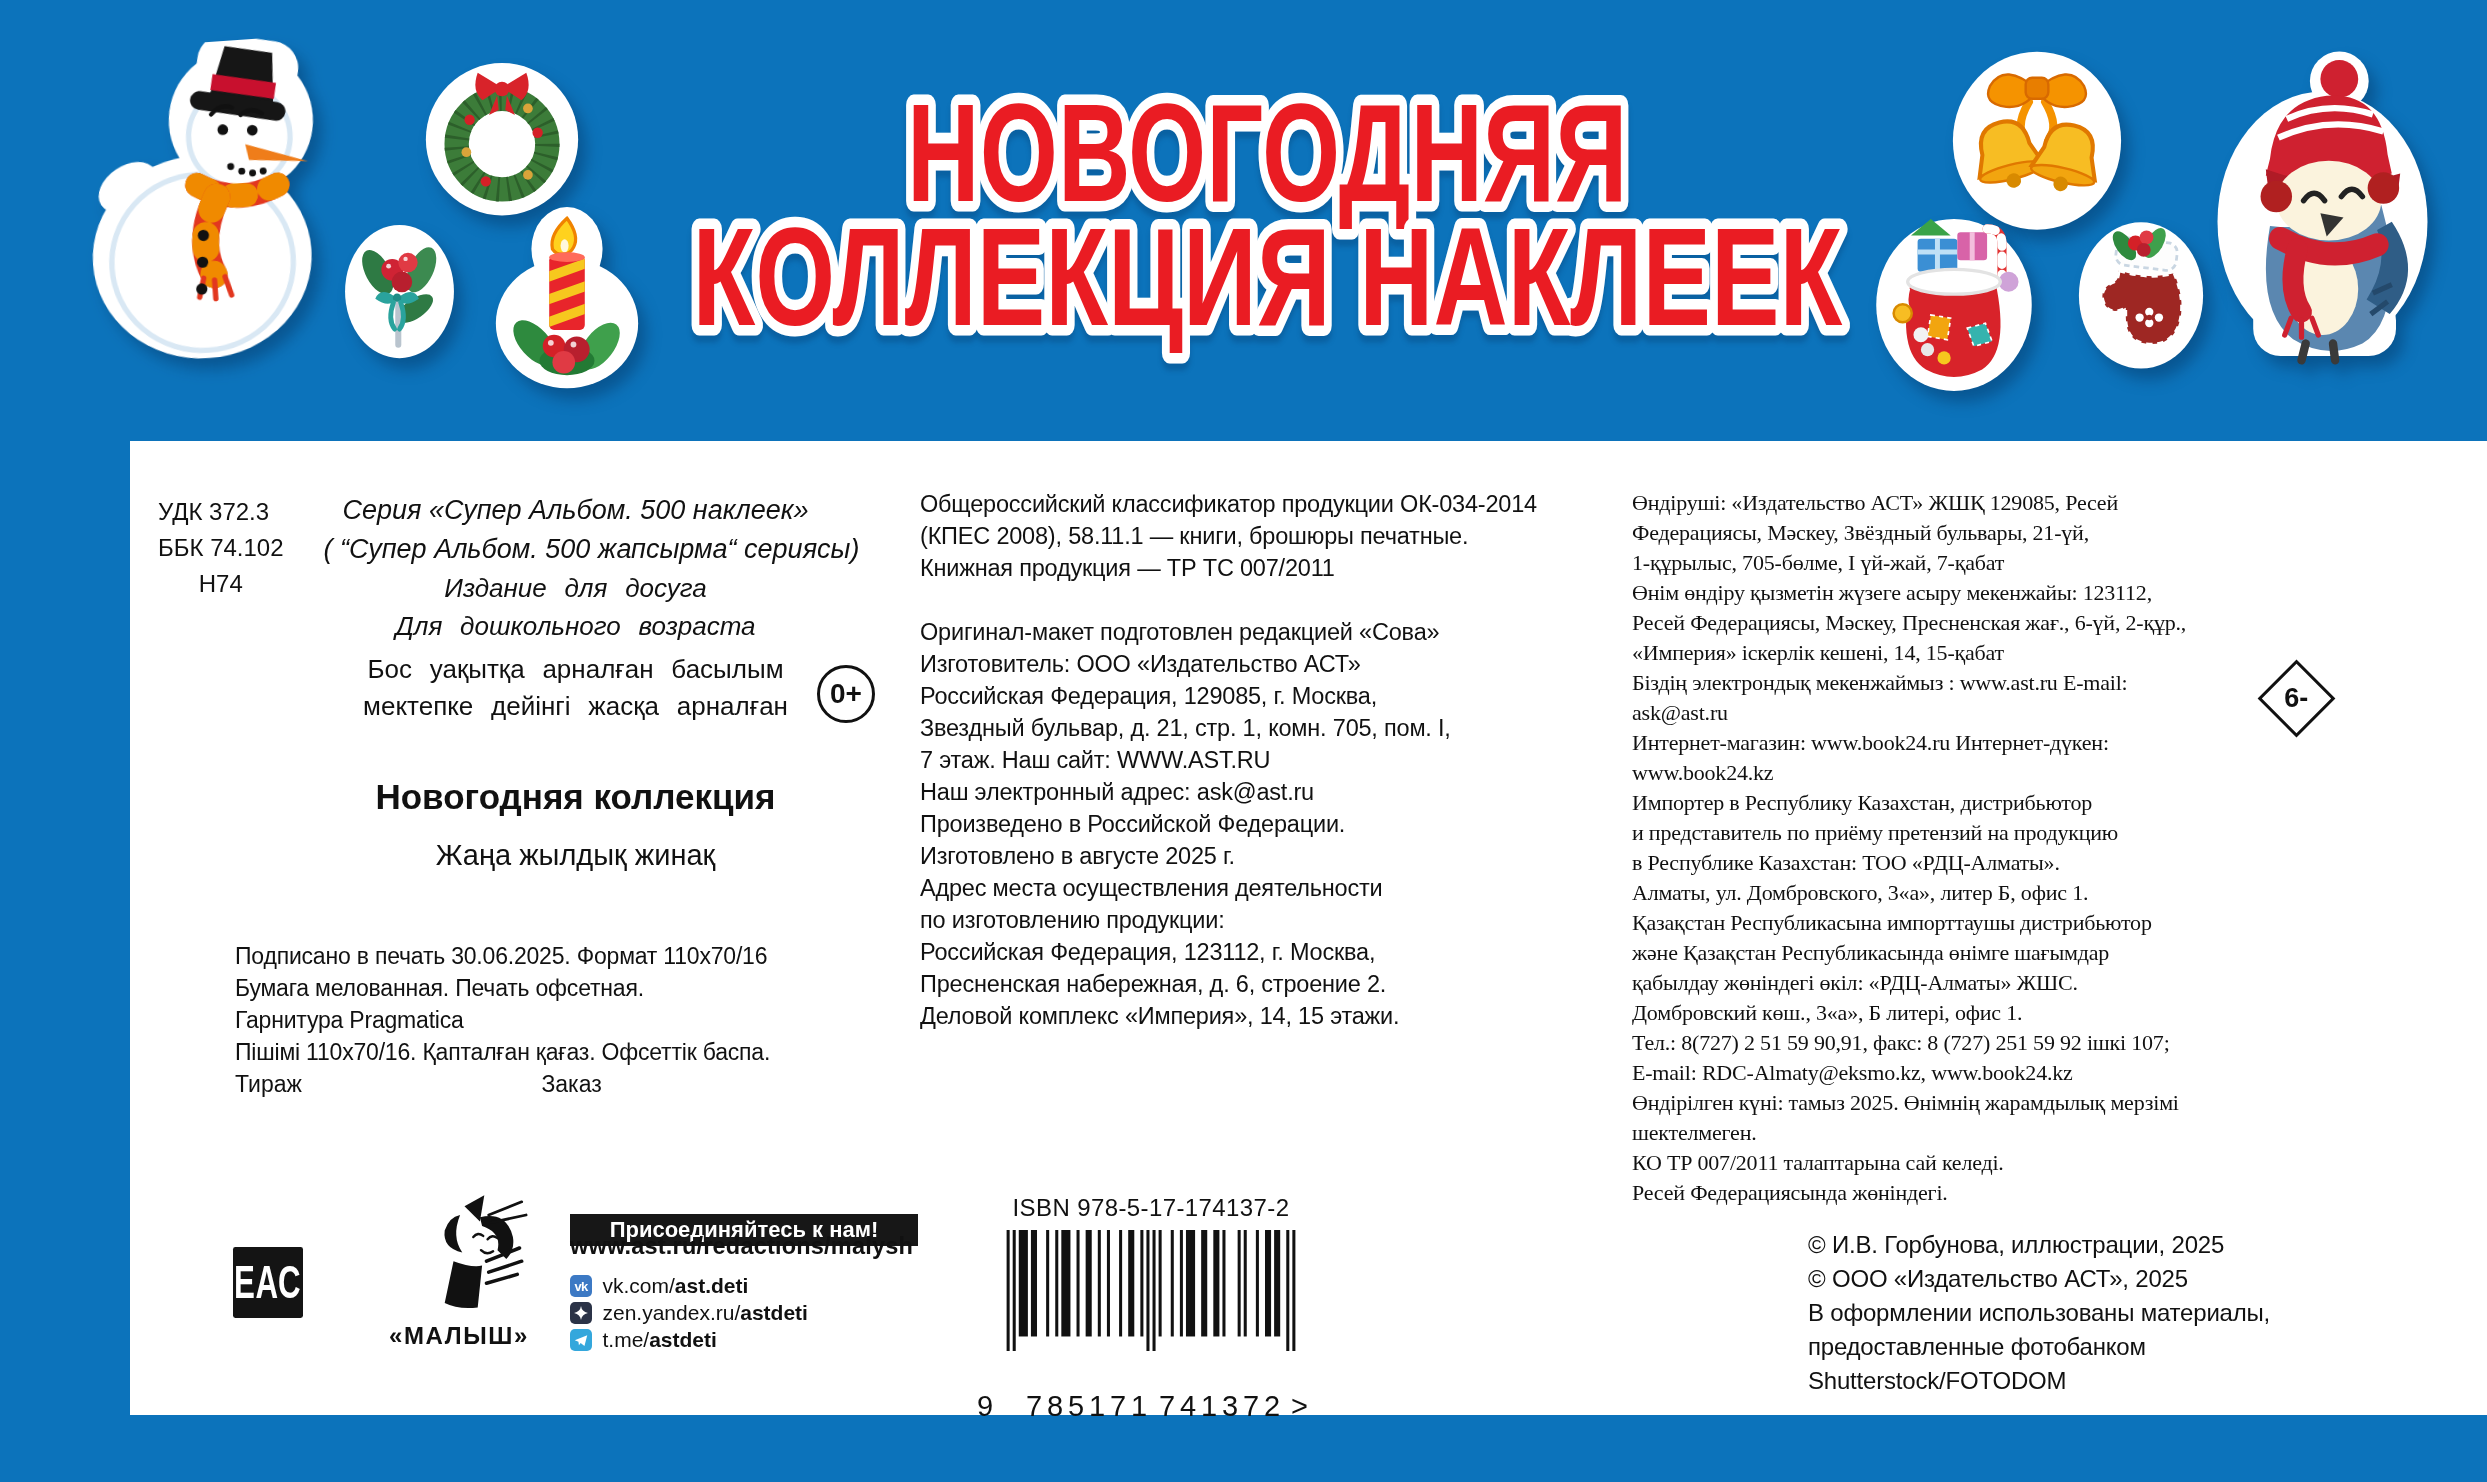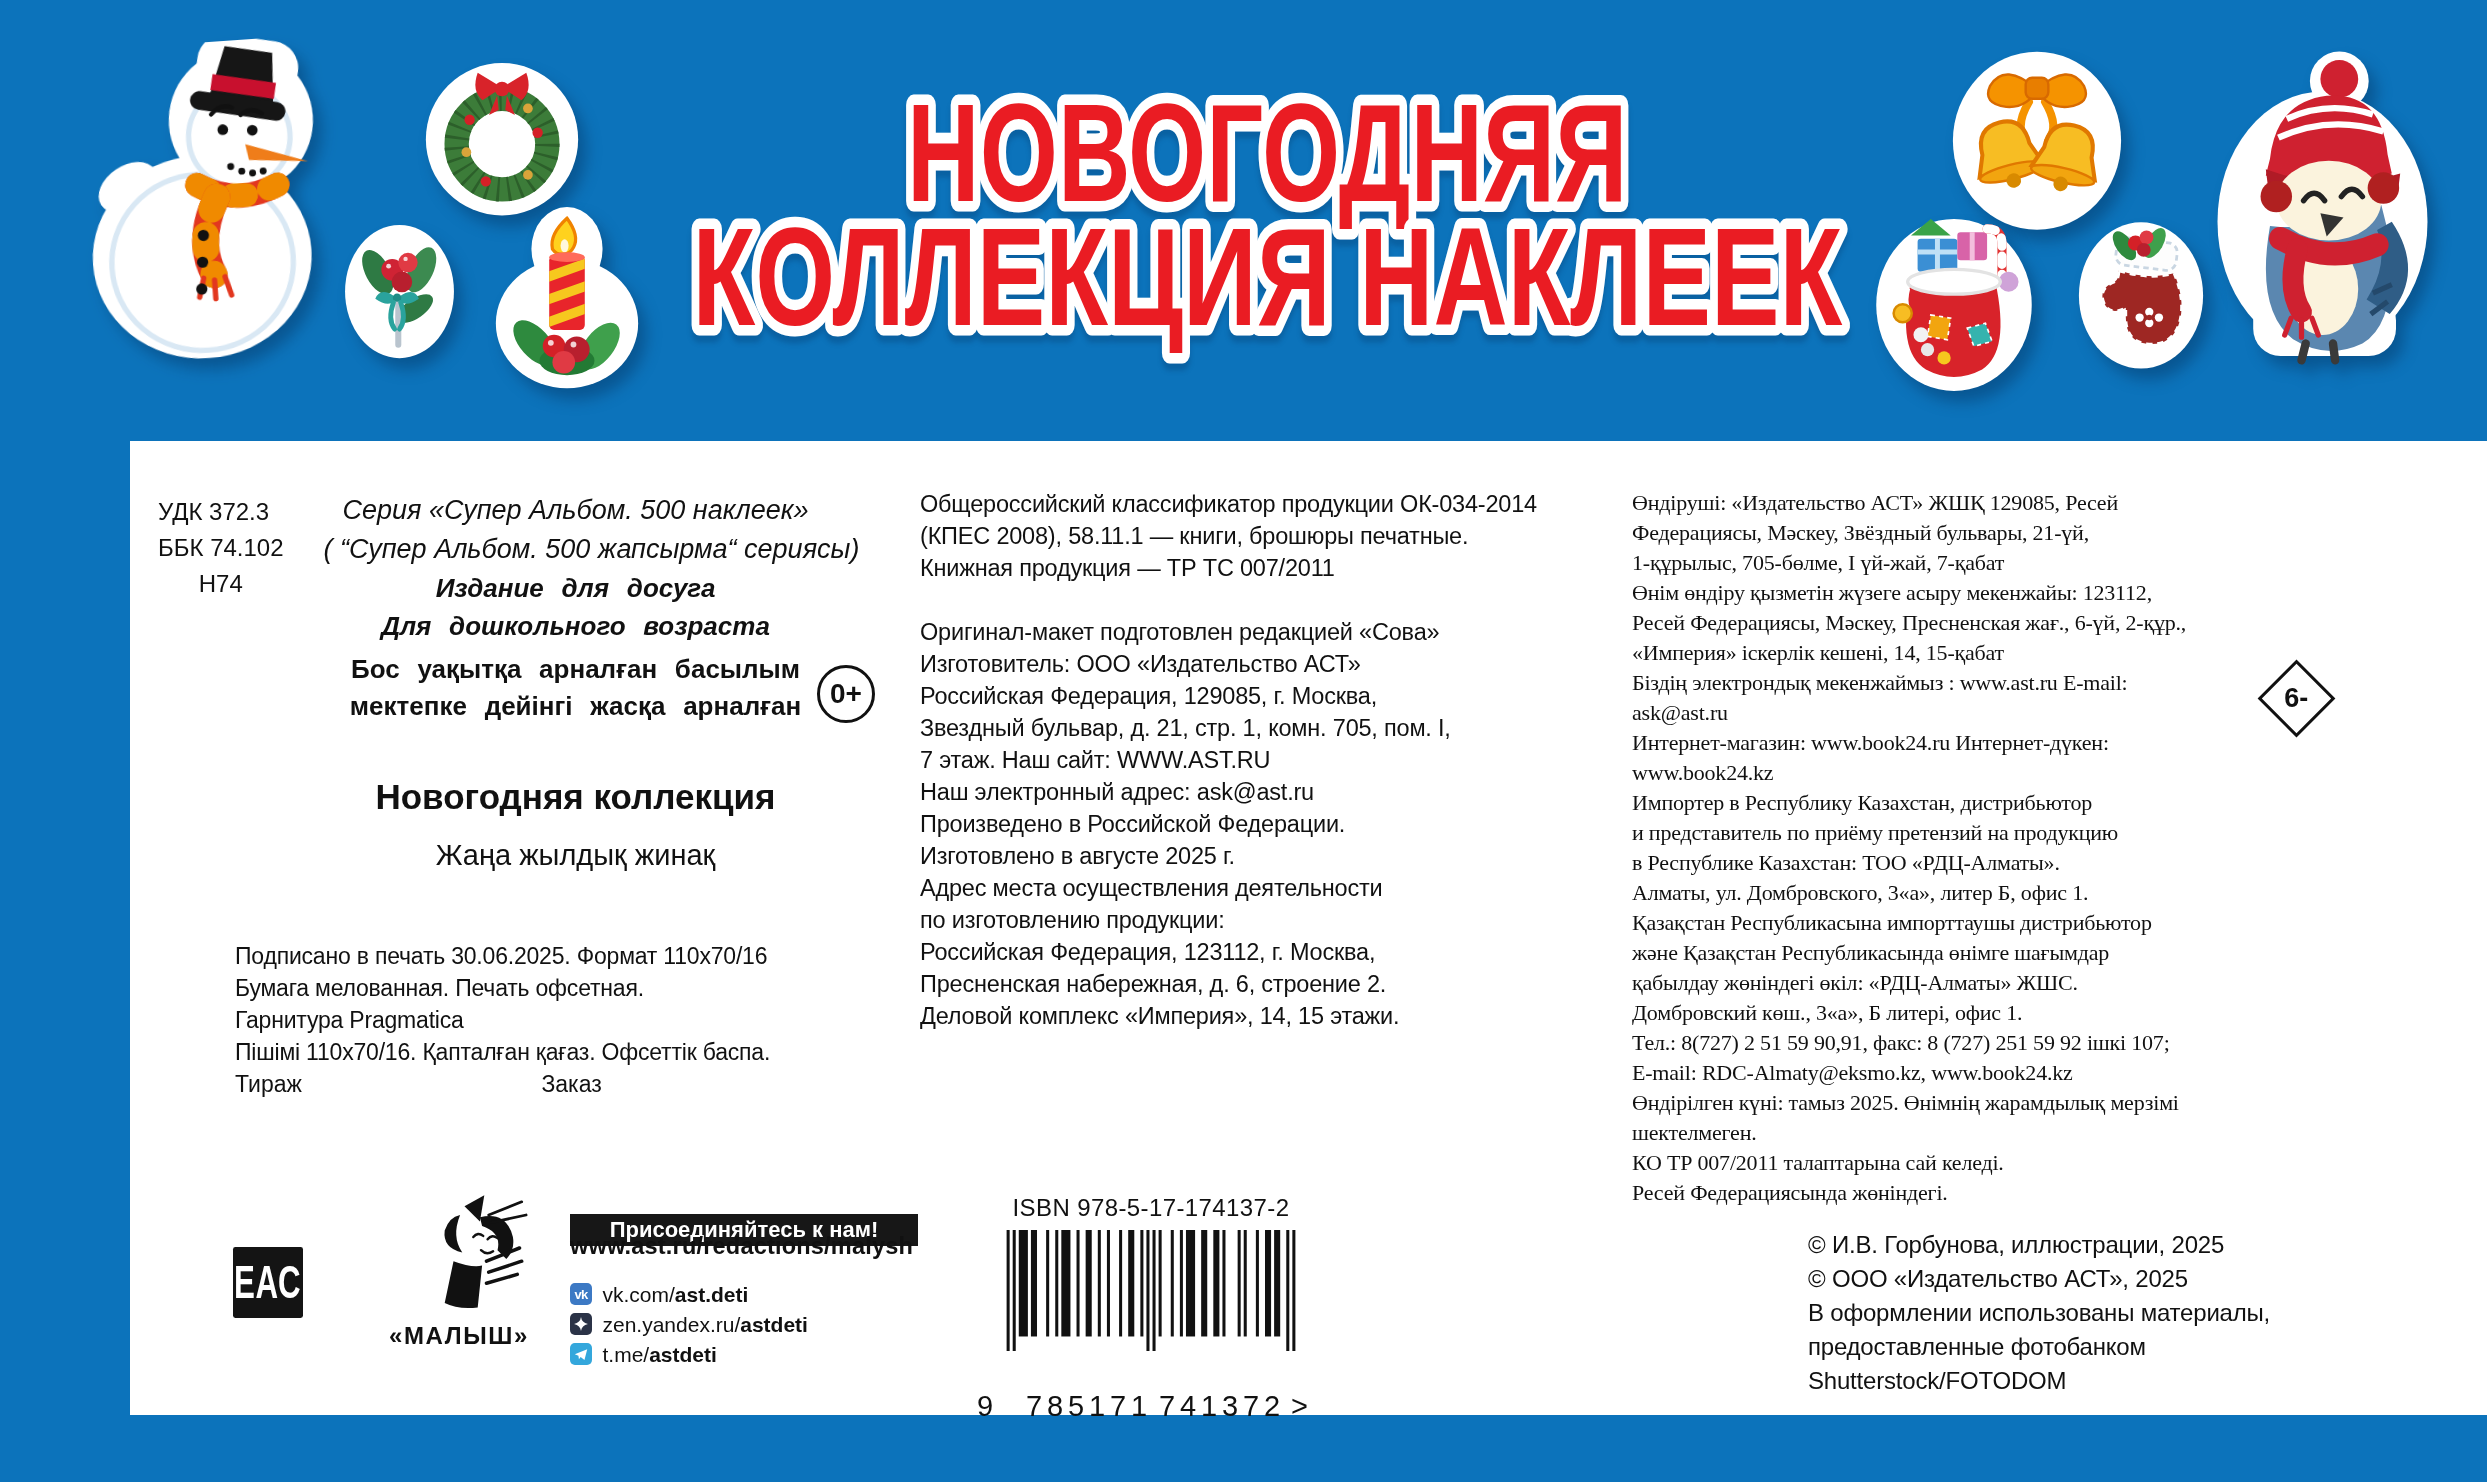--- a/index.html
+++ b/index.html
@@ -16,42 +16,42 @@
   .panel{position:absolute;left:130px;top:441px;width:2450px;height:974px;background:#fff;}
   .imp-line{white-space:nowrap;letter-spacing:-0.2px;}
   .col2{left:790px;top:47px;width:684px;font-size:23.5px;line-height:32px;}
   .col3{left:1502px;top:47px;width:709px;font-size:22px;line-height:30px;font-family:Liberation Serif, serif;}
   
   .udk-block{left:28px;top:53px;font-size:24px;line-height:36px;}
   .udk-code{text-align:center;}
   .series-block{left:65px;top:49px;width:761px;text-align:center;}
   .s-line{position:absolute;width:761px;left:0;white-space:nowrap;}
   .italic{font-style:italic;}
-  .ws{word-spacing:10.5px;font-weight:bold;}
+  .ws{word-spacing:10.5px;}
   .badge-0{left:687px;top:224px;width:52px;height:52px;border:3.2px solid #111;border-radius:50%;
            display:flex;align-items:center;justify-content:center;font-size:28px;font-weight:bold;}
   .head-ru{left:65px;top:336px;width:761px;text-align:center;font-size:35px;font-weight:bold;}
   .head-kz{left:65px;top:398px;width:761px;text-align:center;font-size:29px;}
   .print-block{left:105px;top:499px;font-size:23px;line-height:32px;}
   .tz-row .tirazh{display:inline-block;width:300px;}
   
   .badge-6{left:2139px;top:230px;width:49px;height:49px;border:3.2px solid #111;transform:rotate(45deg);
            display:flex;align-items:center;justify-content:center;}
   .badge-6 span{transform:rotate(-45deg);font-size:27px;font-weight:bold;}
   
   .eac{left:103px;top:806px;width:70px;height:71px;background:#141414;display:flex;
        align-items:center;justify-content:center;border-radius:2.4px;}
   .eac span{color:#fff;font-weight:bold;font-size:34px;transform:scaleY(1.35) scaleX(0.92);letter-spacing:0.8px;}
   .malysh{left:232px;top:752px;width:194px;text-align:center;}
   .malysh-label{margin-top:4.9px;font-size:24px;font-weight:bold;letter-spacing:1.6px;white-space:nowrap;}
   .join-box{left:440px;top:773px;width:348px;height:32px;background:#171717;color:#fff;
             display:flex;align-items:center;justify-content:center;font-size:22px;font-weight:bold;}
   .site-url{left:440px;top:792px;font-size:23.5px;font-weight:bold;letter-spacing:0.2px;}
   .socials{left:440px;top:834px;}
-  .social-row{display:flex;align-items:flex-start;height:22px;margin-bottom:4.9px;font-size:21px;margin-top:8px;}
+  .social-row{display:flex;align-items:center;height:22px;margin-bottom:4.9px;font-size:21px;}
   .sicon{width:22px;height:22px;border-radius:4.9px;margin-right:10.5px;display:flex;
          align-items:center;justify-content:center;flex:0 0 22px;}
   .sicon svg{display:block;}
   .vk-bg{background:#3c79c4;} .zen-bg{background:#2b3347;} .tg-bg{background:#34a7dc;}
   .vk-glyph{color:#fff;font-size:13px;font-weight:bold;letter-spacing:-0.8px;}
   
   .isbn-block{left:876px;top:753px;width:290px;}
   .isbn-label{text-align:center;font-size:24px;white-space:nowrap;letter-spacing:0.4px;}
   .barcode-wrap{position:relative;margin-top:8px;width:290px;height:121px;}
   .bc-digits{position:absolute;left:0;top:160px;width:290px;height:32px;font-size:29px;}

